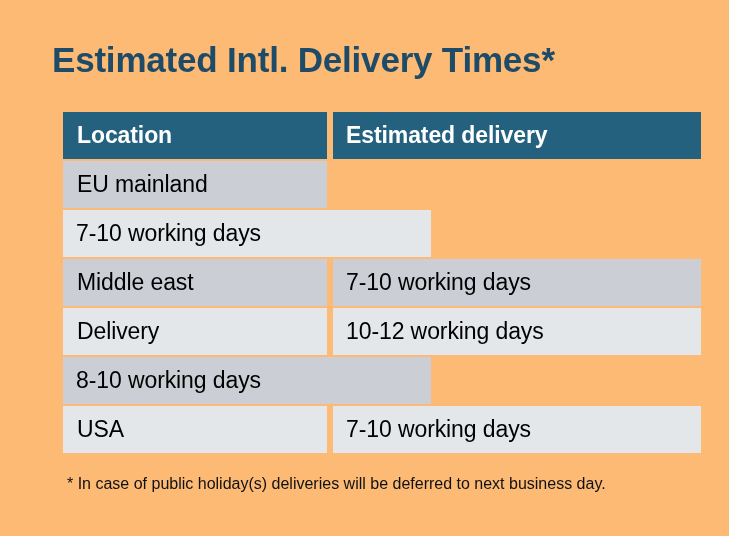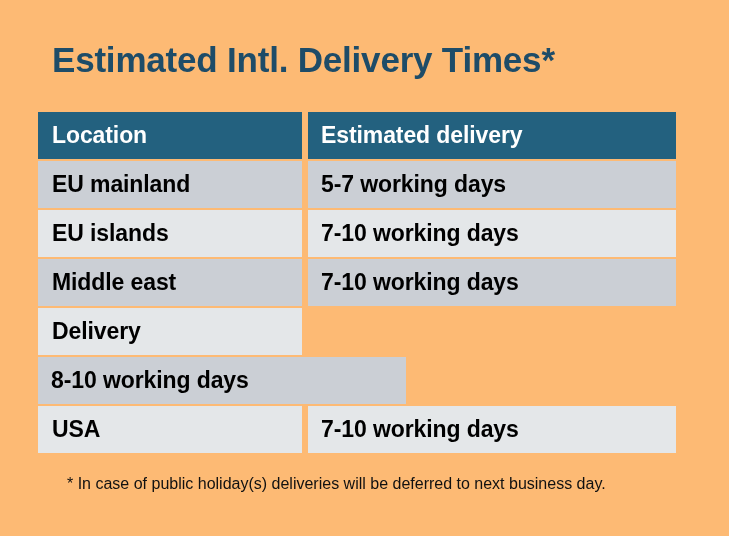--- a/index.html
+++ b/index.html
@@ -35,21 +35,21 @@
     font-size: 35px;
     font-weight: 600;
     letter-spacing: -0.2px;
     color: #1e4c68;
     white-space: nowrap;
   }
 
   
   .delivery-table {
     position: absolute;
-    left: 38px;
+    left: 63px;
     top: 112px;
     width: 638px;
   }
 
   .t-row {
     display: flex;
     width: 100%;
     height: 47px;
     margin-bottom: 2px;
   }
@@ -85,21 +85,21 @@
     color: #ffffff;
     font-size: 23px;
     font-weight: bold;
     letter-spacing: -0.1px;
   }
 
   
   .t-row.body .cell {
     color: #000000;
     font-size: 23px;
-    font-weight: bold;
+    font-weight: normal;
     letter-spacing: -0.1px;
   }
   .t-row.body.shade-dark .cell {
     background: #cbcfd5;
   }
   .t-row.body.shade-light .cell {
     background: #e4e7e9;
   }
 
   
@@ -125,35 +125,34 @@
 
   <div class="delivery-table">
 
     <div class="t-row header">
       <div class="cell cell-location">Location</div>
       <div class="cell cell-delivery">Estimated delivery</div>
     </div>
 
     <div class="t-row body shade-dark">
       <div class="cell cell-location">EU mainland</div>
-      <div class="cell cell-delivery">5-7 working days</div>
     </div>
 
     <div class="t-row body shade-light">
-      <div class="cell cell-location">EU islands</div>
       <div class="cell cell-delivery">7-10 working days</div>
     </div>
 
     <div class="t-row body shade-dark">
       <div class="cell cell-location">Middle east</div>
       <div class="cell cell-delivery">7-10 working days</div>
     </div>
 
     <div class="t-row body shade-light">
       <div class="cell cell-location">Delivery</div>
+      <div class="cell cell-delivery">10-12 working days</div>
     </div>
 
     <div class="t-row body shade-dark">
       <div class="cell cell-delivery">8-10 working days</div>
     </div>
 
     <div class="t-row body shade-light">
       <div class="cell cell-location">USA</div>
       <div class="cell cell-delivery">7-10 working days</div>
     </div>

